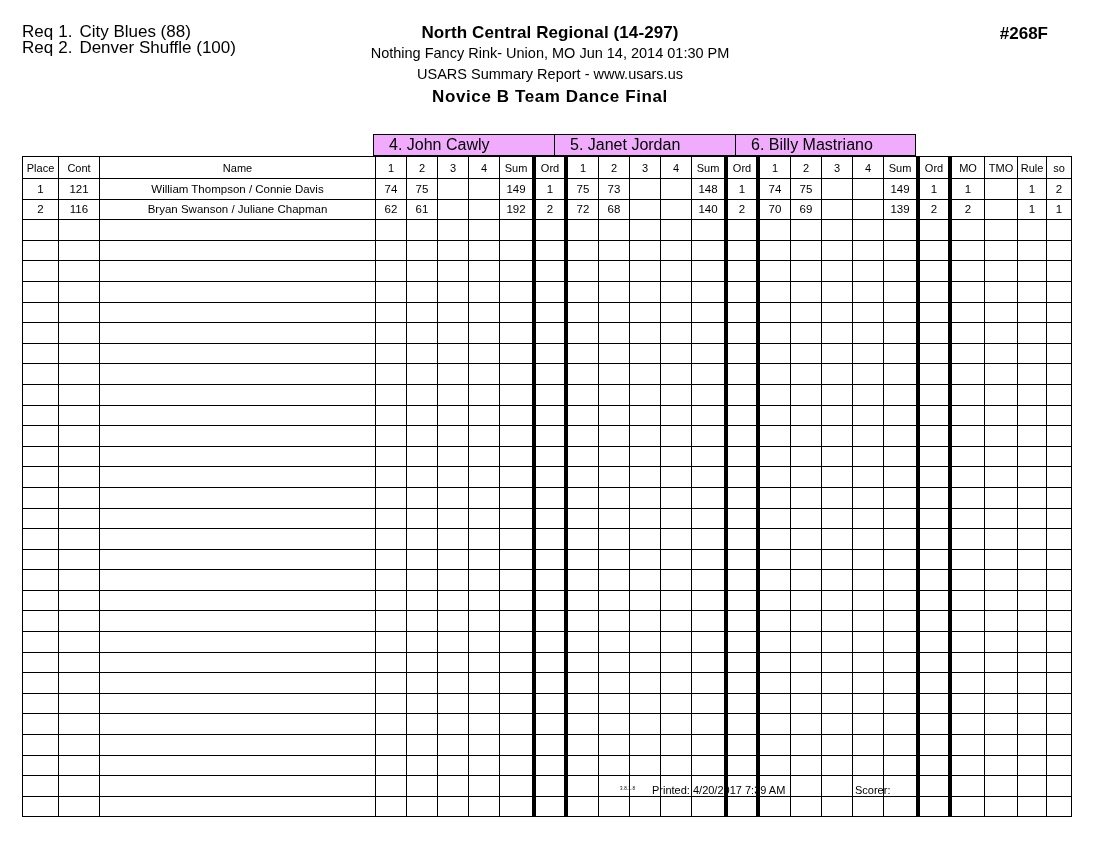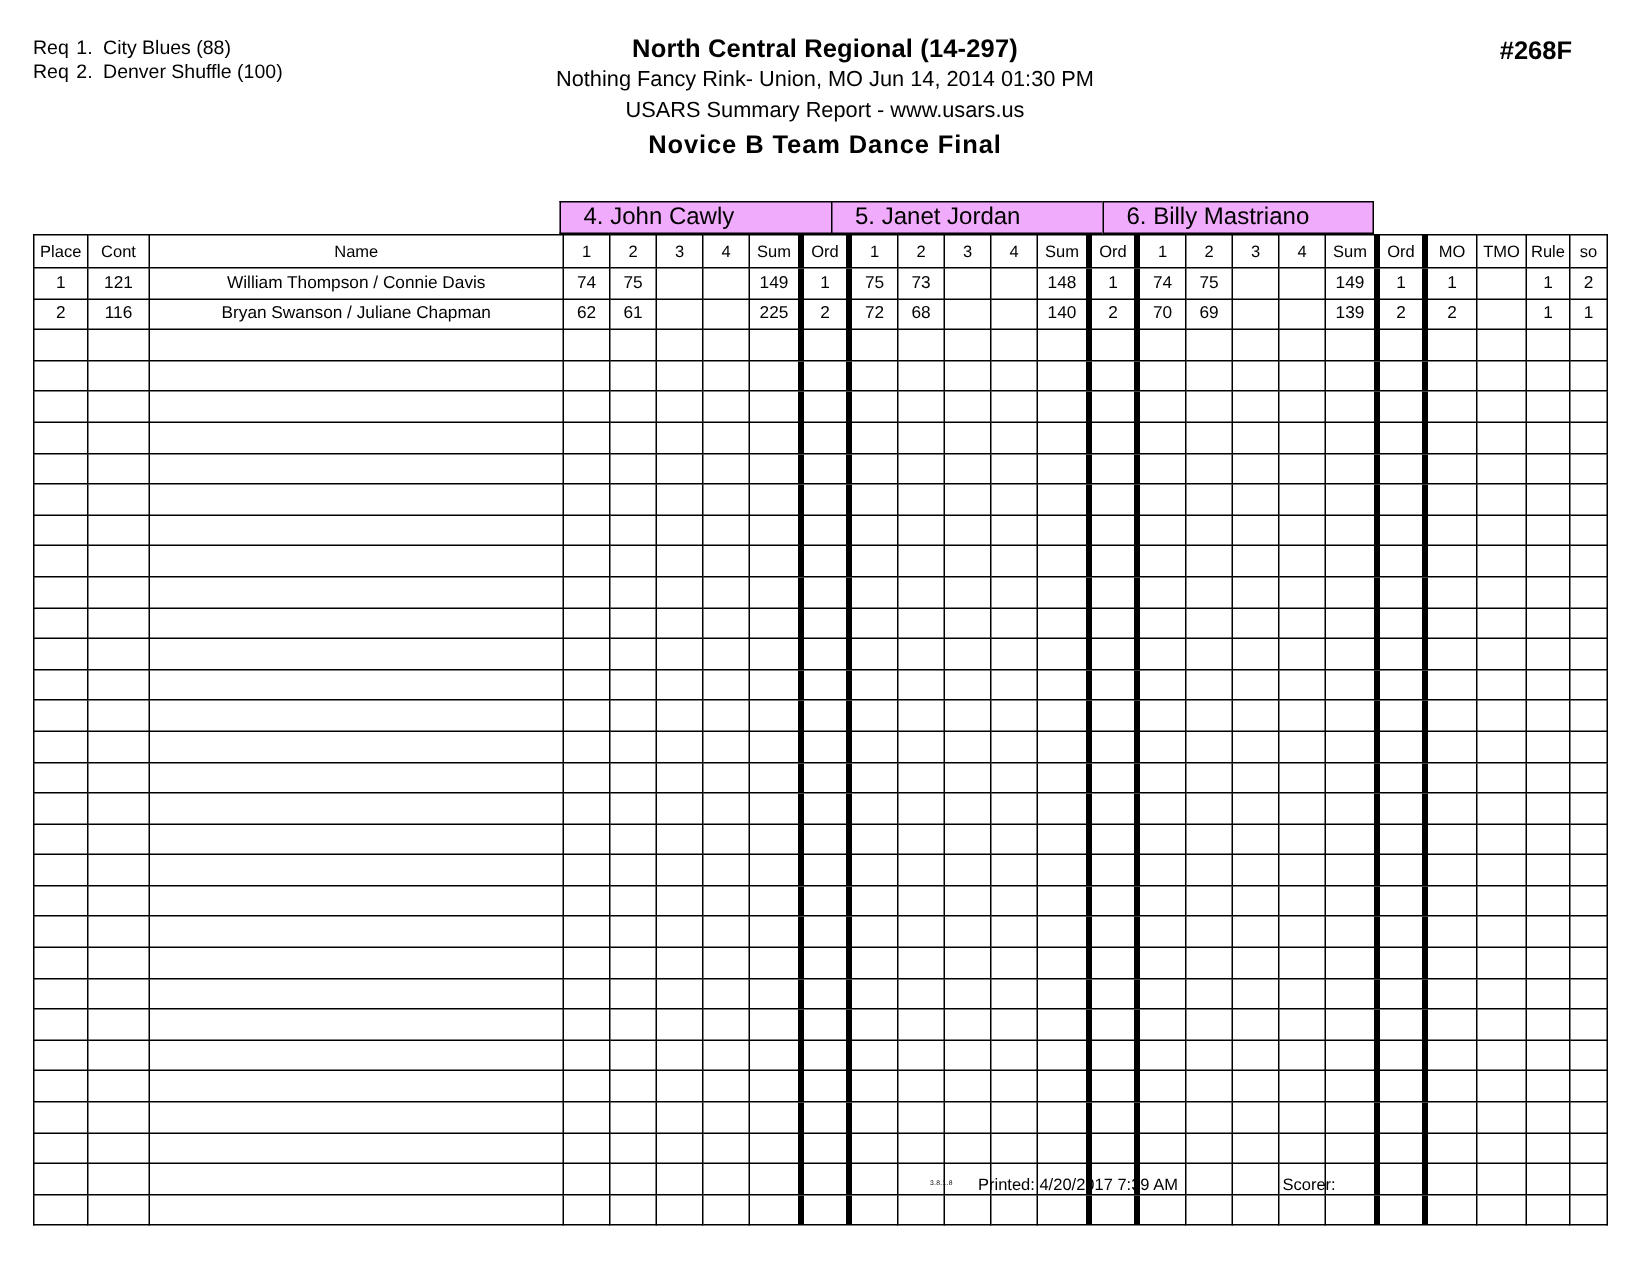--- a/index.html
+++ b/index.html
@@ -14,21 +14,21 @@
     font-family: "Liberation Sans", sans-serif;
     color: #000000;
     overflow: hidden;
   }
 
   
   #req-block {
     position: absolute;
     left: 22px;
     top: 24px;
-    font-size: 13px;
+    font-size: 17px;
     line-height: 16px;
     white-space: nowrap;
   }
   .req-line { display: block; }
   .req-tag { display: inline-block; }
   .req-num { display: inline-block; margin-left: 5px; }
   .req-name { display: inline-block; margin-left: 7px; }
 
   
   #title-block {
@@ -259,21 +259,21 @@
         <td class="c-so row-num">2</td>
       </tr>
       <tr>
         <td class="c-place row-place">2</td>
         <td class="c-cont row-cont">116</td>
         <td class="c-name row-name">Bryan Swanson / Juliane Chapman</td>
         <td class="c-score row-score">62</td>
         <td class="c-score row-score">61</td>
         <td class="c-score row-score"></td>
         <td class="c-score row-score"></td>
-        <td class="c-sum row-sum">225</td>
+        <td class="c-sum row-sum">192</td>
         <td class="c-ord ord-col row-ord">2</td>
         <td class="c-score row-score">72</td>
         <td class="c-score row-score">68</td>
         <td class="c-score row-score"></td>
         <td class="c-score row-score"></td>
         <td class="c-sum row-sum">140</td>
         <td class="c-ord ord-col row-ord">2</td>
         <td class="c-score row-score">70</td>
         <td class="c-score row-score">69</td>
         <td class="c-score row-score"></td>

